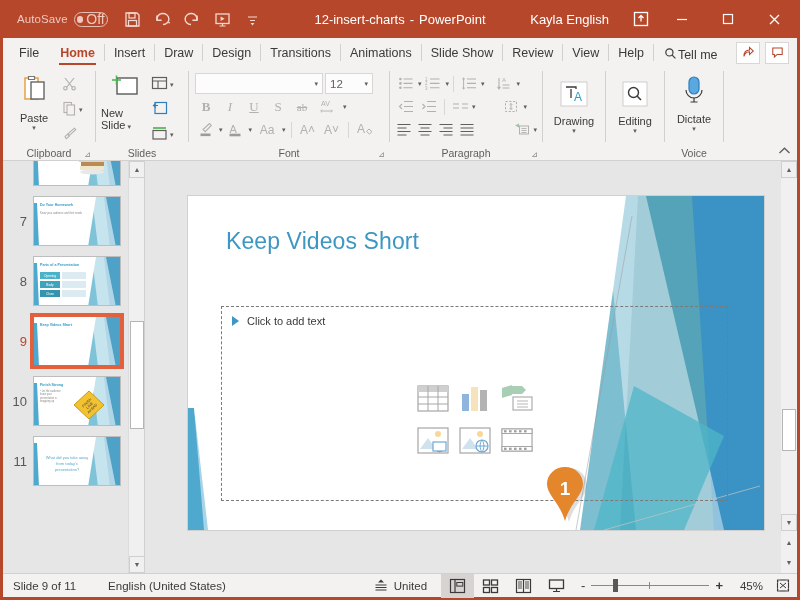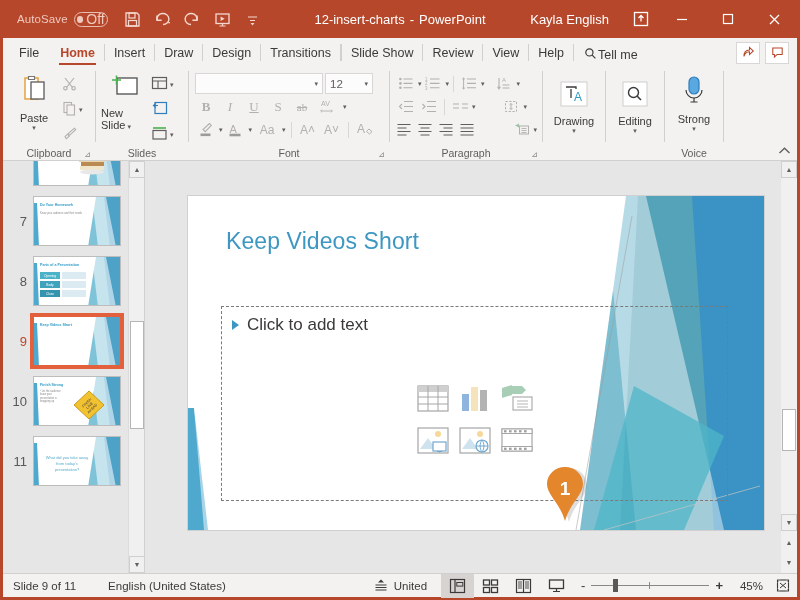--- a/index.html
+++ b/index.html
@@ -187,21 +187,21 @@
   .slide-title {
     position: absolute; left: 38px; top: 32px; font-size: 23px; color: #3d97c2;
     letter-spacing: .1px;
   }
   .placeholder {
     position: absolute; left: 33px; top: 110px; width: 507px; height: 195px;
     border: 1px dashed #7a7a7a;
   }
   .ph-bullet { position: absolute; left: 10px; top: 8px; display: flex; align-items: center; gap: 8px; }
   .ph-tri { width: 0; height: 0; border-left: 7px solid #3d97c2; border-top: 5px solid transparent; border-bottom: 5px solid transparent; }
-  .ph-text { font-size: 17px; color: #3b3a39; }
+  .ph-text { font-size: 11px; color: #3b3a39; }
   .ph-icons {
     position: absolute; left: 50%; top: 72px; transform: translateX(-50%);
     display: grid; grid-template-columns: repeat(3, 38px); grid-auto-rows: 38px; gap: 4px;
   }
   .ph-icon { display: flex; align-items: center; justify-content: center; }
   .callout {
     position: absolute; left: 398px; top: 305px; width: 44px; height: 58px; z-index: 6;
   }
   .callout-num {
     position: absolute; left: 0; top: 2px; width: 44px; text-align: center;
@@ -325,20 +325,23 @@
       </div>
     <div class="tab-sep"></div>
     <div class="tab">
         <span>Design</span>
       </div>
     <div class="tab-sep"></div>
     <div class="tab">
         <span>Transitions</span>
       </div>
     <div class="tab-sep"></div>
+    <div class="tab">
+        <span>Animations</span>
+      </div>
     <div class="tab-sep"></div>
     <div class="tab">
         <span>Slide Show</span>
       </div>
     <div class="tab-sep"></div>
     <div class="tab">
         <span>Review</span>
       </div>
     <div class="tab-sep"></div>
     <div class="tab">
@@ -674,21 +677,21 @@
     <div class="rgroup" style="width:58px">
       <div class="rgroup-body" style="justify-content:center;padding-top:6px">
         <div class="bigbtn">
           <span>
             <svg width="26" height="32" viewBox="0 0 26 32">
                 <rect x="8" y="2" width="10" height="17" rx="5" fill="#5aa8e0" stroke="#2f7dbd" stroke-width="1.2"></rect>
                 <path d="M5 15a8 8 0 0 0 16 0" fill="none" stroke="#3b3a39" stroke-width="1.2"></path>
                 <path d="M13 23v4M9.5 27h7" stroke="#3b3a39" stroke-width="1.2"></path>
               </svg>
           </span>
-          <span class="lbl">Strong</span>
+          <span class="lbl">Dictate</span>
           <span class="caret">▾</span>
         </div>
       </div>
       <div class="rgroup-label">
         <span>Voice</span>
       </div>
     </div>
     <div class="rgroup-sep"></div>
 
     <div class="collapse-ribbon">

